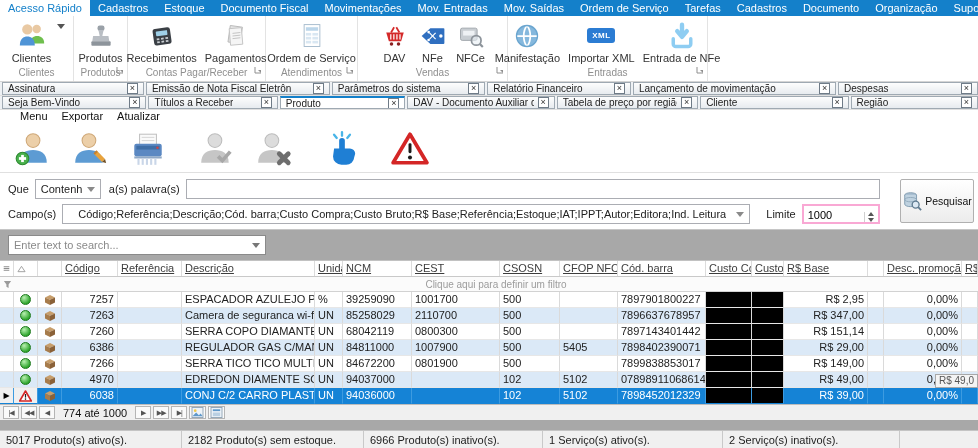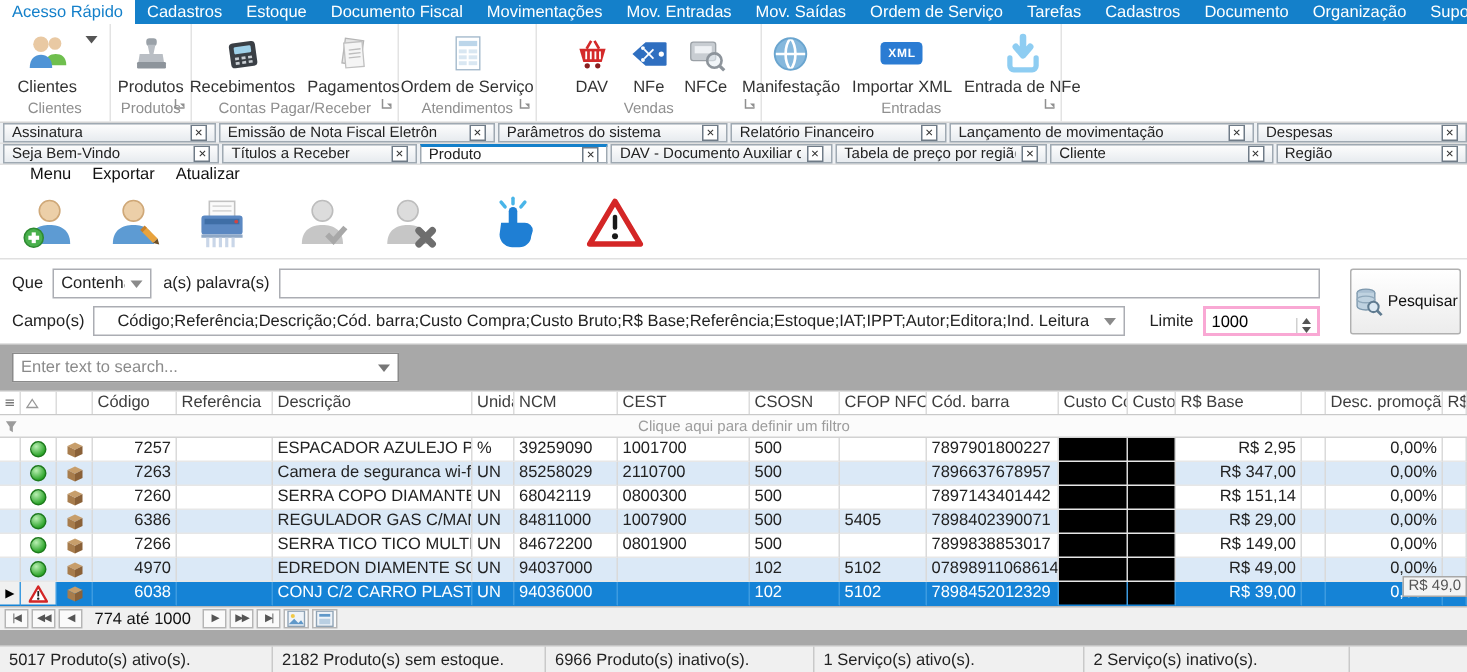--- a/index.html
+++ b/index.html
@@ -57,38 +57,38 @@
 
 
 .gridarea { height:200px; background:#a8a8a8; padding-top:5px; position:relative; }
 .qsearchwrap { margin-left:8px; width:258px; height:20px; position:relative; }
 .qsearch { width:100%; height:100%; border:1px solid #8a8a8a; background:#fff; padding:0 18px 0 5px; font:inherit; color:#444; }
 .qsearch::placeholder { color:#8a8a8a; opacity:1; }
 .qchev { position:absolute; right:6px; top:8px; width:0; height:0; border-left:4px solid transparent; border-right:4px solid transparent; border-top:5px solid #777; }
 
 .gtable { margin-top:5px; background:#fff; width:978px; }
 .grid18 { display:grid; grid-template-columns:14px 24px 24px 56px 64px 133px 28px 69px 88px 60px 58px 88px 46px 32px 84px 16px 78px 16px; }
-.gheader { height:17px; border-top:1px solid #c2c2c2; border-bottom:1px solid #c9c9c9; background:#fff; color:#3d3d3d; }
+.gheader { height:17px; border-top:1px solid #c2c2c2; border-bottom:1px solid #c9c9c9; background:#fff; color:#3d3d3d;text-decoration:underline; }
 .gh { border-right:1px solid #dcdcdc; padding:0 3px; line-height:15px; overflow:hidden; white-space:nowrap; display:flex; align-items:center; }
 .gfilter { height:15px; background:#fbfbfb; border-bottom:1px solid #d2d2d2; display:flex; align-items:center; color:#9c9c9c; }
 .gfilter .fic { width:14px; display:flex; justify-content:center; }
 .gfilter .fhint { flex:1; text-align:center; font-size:10px; }
 
 .grow { height:16px; position:relative; background:#fff; }
 .grow.alt { background:#dbe9f7; }
 .grow.sel { background:#1583d6; color:#fff; }
 .gc { border-right:1px solid #dadada; border-bottom:1px solid #e7e7e7; padding:0 3px; line-height:15px; overflow:hidden; white-space:nowrap; }
 .grow.sel .gc { border-right-color:#3d9be0; border-bottom-color:#1583d6; }
 .grow.sel .gc.lite { background:#f0f0f0; color:#000; }
 .gc.icn { display:flex; align-items:center; justify-content:center; padding:0; }
 .gc.r { text-align:right; }
 .gc.black { background:#000; }
 .ball { width:11px; height:11px; border-radius:50%; background:radial-gradient(circle at 35% 30%, #b9f0b2, #2ea52c 72%); border:1px solid #1d7a1c; }
 .selarrow { font-size:8px; color:#000; line-height:15px; }
-.celltip { position:absolute; right:0; top:12px; background:#f4f4f4; border:1px solid #a8a8a8; padding:0 3px; font-size:10px; line-height:12px; color:#555; z-index:6; white-space:nowrap; }
+.celltip { position:absolute; right:0; top:2px; background:#f4f4f4; border:1px solid #a8a8a8; padding:0 3px; font-size:10px; line-height:12px; color:#555; z-index:6; white-space:nowrap; }
 
 .gpager { height:16px; background:#f0f0f0; border-top:1px solid #bcbcbc; display:flex; align-items:center; gap:2px; padding:4px 3px; }
 .pbtn { min-width:16px; height:13px; border:1px solid #b5b5b5; background:#fafafa; color:#555; font-size:7px; line-height:11px; text-align:center; letter-spacing:-1px; padding:0 2px; cursor:default; }
 .plabel { margin:0 6px; color:#111; }
 .picbtn { width:17px; height:13px; border:1px solid #b5b5b5; background:#fafafa; display:flex; align-items:center; justify-content:center; }
 
 
 .statusbar { height:18px; background:#f0f0f0; border-top:1px solid #c4c4c4; display:flex; align-items:stretch; color:#222; }
 .seg { display:flex; align-items:center; padding-left:6px; border-right:1px solid #c9c9c9; overflow:hidden; white-space:nowrap; }
 </style>

